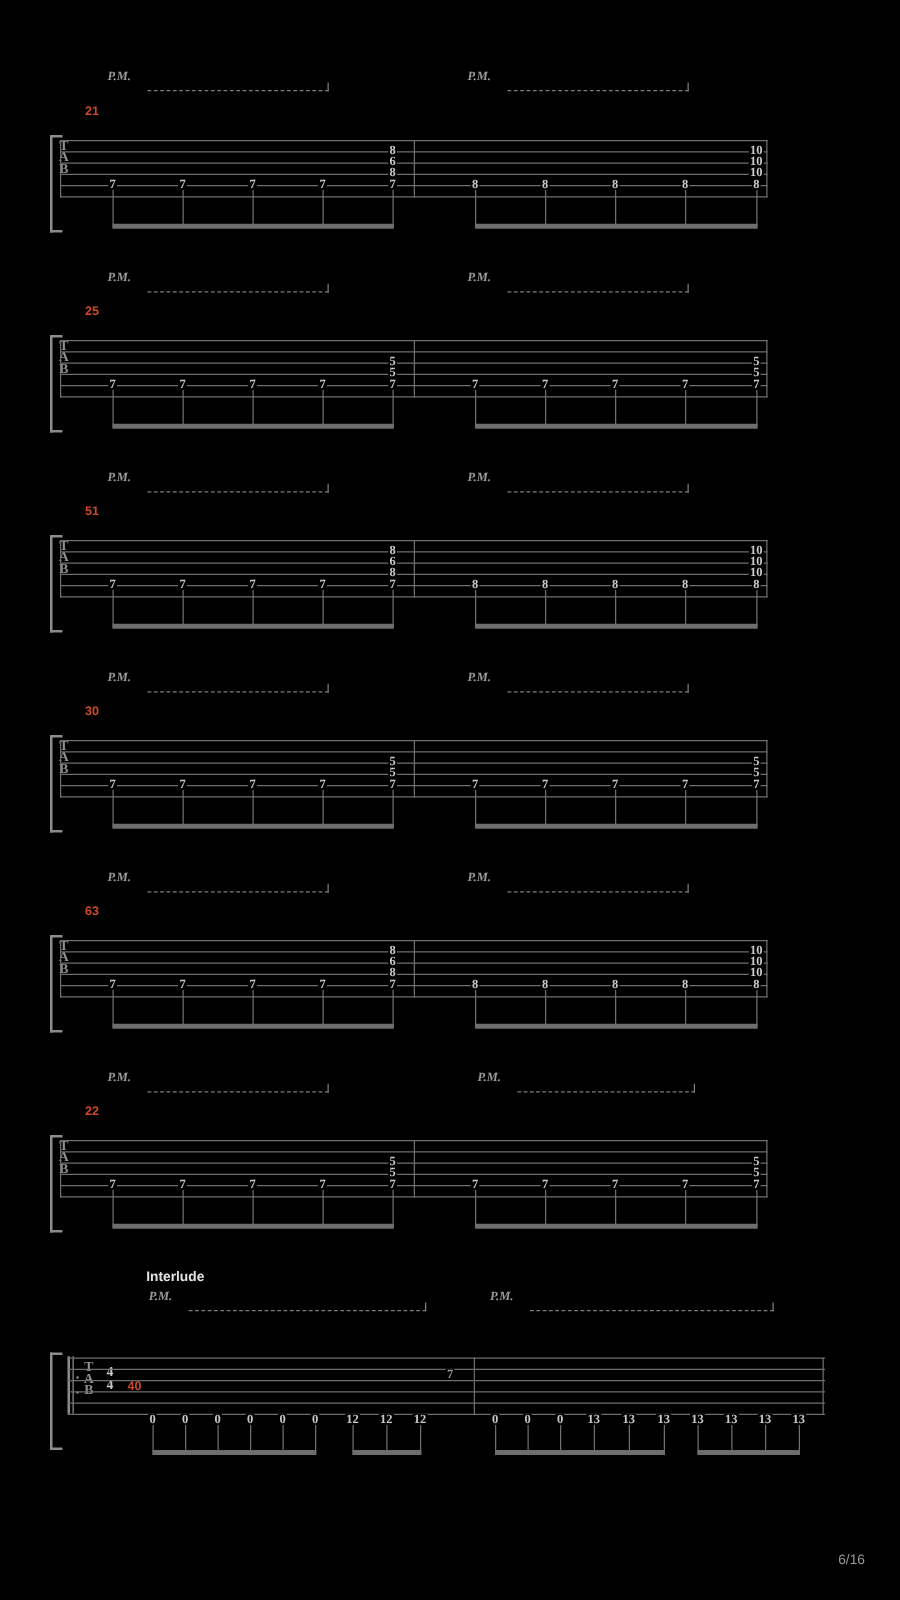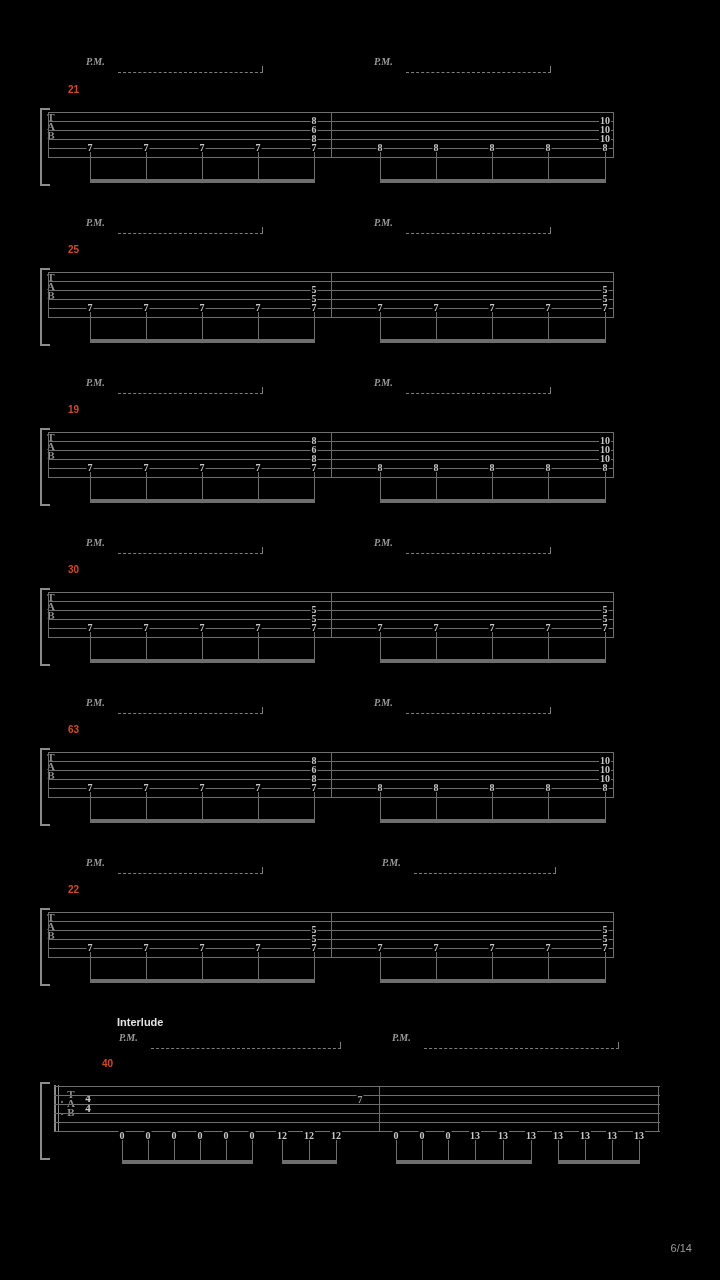--- a/index.html
+++ b/index.html
@@ -316,21 +316,21 @@
   </div>
 
   <div class="system" style="top:0px;">
     <div class="pm" style="left:86px; top:377px;">P.M.</div>
     <div class="pm-line" style="left:118px; top:393px; width:145px;"></div>
     <div class="pm-end" style="left:262px; top:387px;"></div>
     <div class="pm" style="left:374px; top:377px;">P.M.</div>
     <div class="pm-line" style="left:406px; top:393px; width:145px;"></div>
     <div class="pm-end" style="left:550px; top:387px;"></div>
 
-    <div class="measure-number" style="left:68px; top:404px;">19</div>
+    <div class="measure-number" style="left:68px; top:404px;">51</div>
 
     <div class="bracket" style="top:428px; height:78px;"></div>
     <div class="tabmark" style="top:433px;">
       <span>T</span>
       <span>A</span>
       <span>B</span>
     </div>
 
     <div class="staff" style="top:432px; height:50px;">
       <div class="line" style="top:0px;"></div>
@@ -558,21 +558,21 @@
   <div class="system" style="top:0px;">
     <div class="section-label" style="left:117px; top:1016px;">Interlude</div>
 
     <div class="pm" style="left:119px; top:1032px;">P.M.</div>
     <div class="pm-line" style="left:151px; top:1048px; width:190px;"></div>
     <div class="pm-end" style="left:340px; top:1042px;"></div>
     <div class="pm" style="left:392px; top:1032px;">P.M.</div>
     <div class="pm-line" style="left:424px; top:1048px; width:195px;"></div>
     <div class="pm-end" style="left:618px; top:1042px;"></div>
 
-    <div class="measure-number" style="left:102px; top:1058px;">40</div>
+    <div class="measure-number" style="left:102px; top:1104px;">40</div>
 
     <div class="bracket" style="top:1082px; height:78px;"></div>
 
     <div class="repeat" style="left:54px; top:1085px; height:46px;">
       <div class="thick"></div>
       <div class="thin"></div>
       <div class="dot" style="top:16px;"></div>
       <div class="dot" style="top:28px;"></div>
     </div>
 
@@ -642,14 +642,14 @@
     <div class="stem" style="left:531px; top:1140px; height:24px;"></div>
     <div class="beam" style="left:396px; top:1160px; width:136px;"></div>
 
     <div class="stem" style="left:558px; top:1140px; height:24px;"></div>
     <div class="stem" style="left:585px; top:1140px; height:24px;"></div>
     <div class="stem" style="left:612px; top:1140px; height:24px;"></div>
     <div class="stem" style="left:639px; top:1140px; height:24px;"></div>
     <div class="beam" style="left:558px; top:1160px; width:82px;"></div>
   </div>
 
-  <div class="page-number">6/14</div>
+  <div class="page-number">6/16</div>
 </div>
 
 </body></html>

